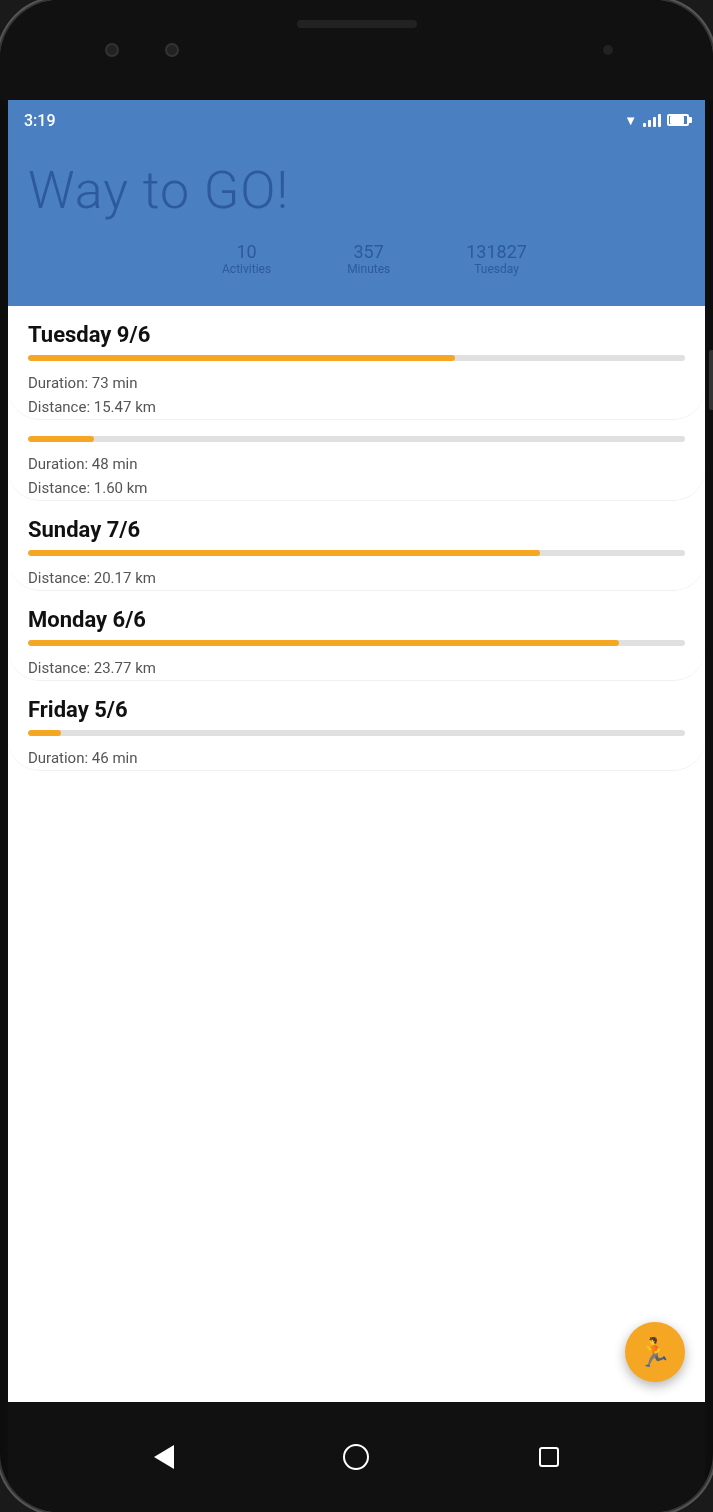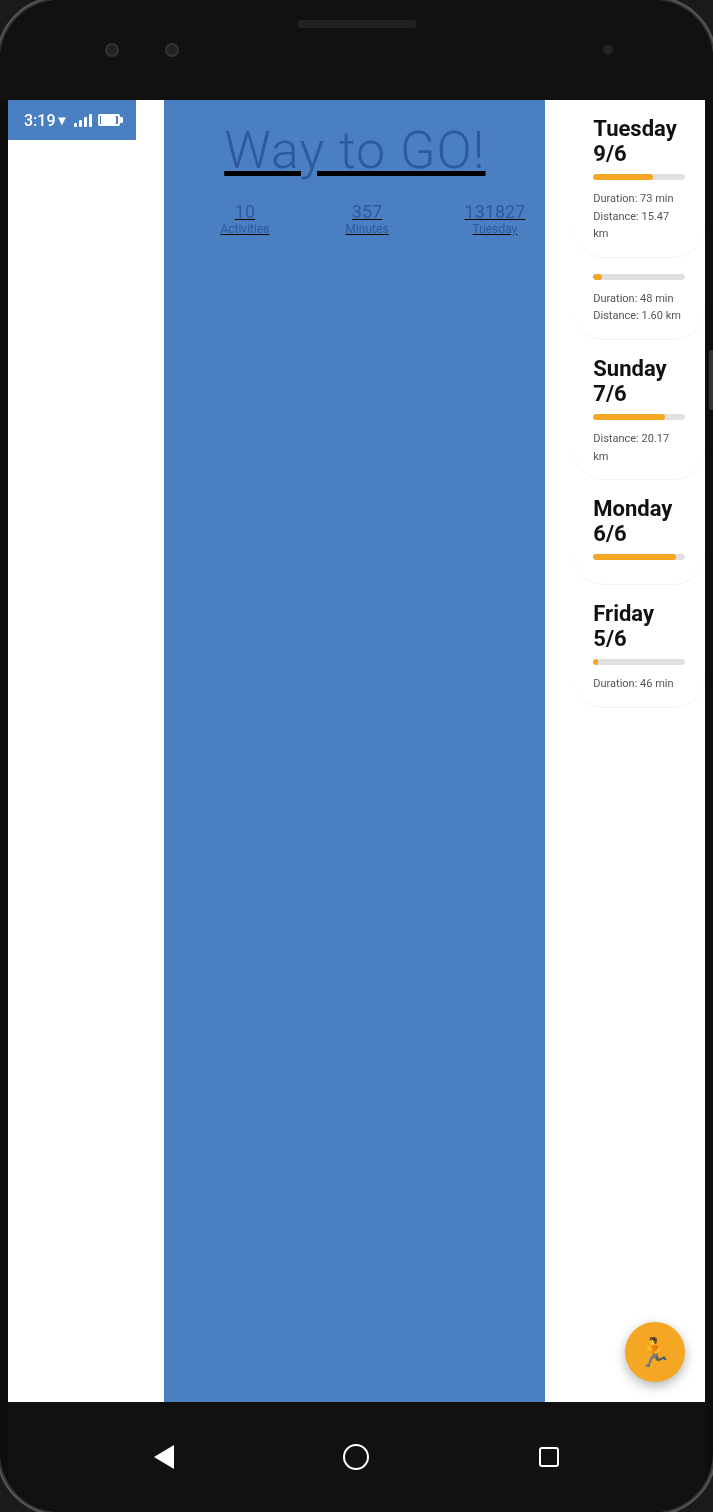--- a/index.html
+++ b/index.html
@@ -152,22 +152,21 @@
       height: 8px;
       width: 80%;
       border-radius: 1px;
       margin: 0 1px;
     }
 
     
     .header-banner {
       background: #4a7fc1;
       padding: 20px 20px 30px;
-      text-align: center;
-      text-decoration: underline;
+      text-align: left;
     }
 
     .header-title {
       color: #2d5a9e;
       font-size: 52px;
       font-weight: 300;
       letter-spacing: 1px;
       margin-bottom: 20px;
     }
 
@@ -189,21 +188,21 @@
       font-size: 18px;
       font-weight: 400;
     }
 
     .stat-label {
       color: #2d5a9e;
       font-size: 12px;
     }
 
     .activity-item {
-      padding: 16px 20px 14px;
+      padding: 16px 20px 0;
       border-bottom: 1px solid #f0f0f0;
       border-radius: 32px;
     }
 
     .activity-day {
       font-size: 22px;
       font-weight: 700;
       color: #111;
       margin-bottom: 8px;
     }
@@ -218,21 +217,21 @@
     }
 
     .progress-bar-fill {
       height: 100%;
       background: #f5a623;
       border-radius: 3px;
     }
 
     .activity-detail {
       color: #555;
-      font-size: 11px;
+      font-size: 15px;
       line-height: 1.6;
     }
 
     
     .fab {
       position: absolute;
       bottom: 20px;
       right: 20px;
       width: 60px;
       height: 60px;
@@ -288,25 +287,24 @@
 
     .nav-recent {
       width: 20px;
       height: 20px;
       border: 2px solid #fff;
       border-radius: 3px;
     }
 
     .screen-content {
       display: flex;
-      flex-direction: row;
+      flex-direction: column;
       height: 100%;
       overflow: hidden;
       position: relative;
-      gap: 28px;
     }
 
     .activity-list-container {
       flex: 1;
       overflow-y: auto;
     }
 
     
     .side-button-right {
       position: absolute;
@@ -395,20 +393,21 @@
       <div class="progress-bar-container">
         <div class="progress-bar-fill" style="width:78%"></div>
       </div>
       <div class="activity-detail">Distance: 20.17 km</div>
     </div>
           <div class="activity-item">
       <div class="activity-day">Monday 6/6</div>
       <div class="progress-bar-container">
         <div class="progress-bar-fill" style="width:90%"></div>
       </div>
+      <div class="activity-detail">Distance: 23.77 km</div>
     </div>
           <div class="activity-item">
       <div class="activity-day">Friday 5/6</div>
       <div class="progress-bar-container">
         <div class="progress-bar-fill" style="width:5%"></div>
       </div>
       <div class="activity-detail">Duration: 46 min</div>
 
     </div>
         </div>

